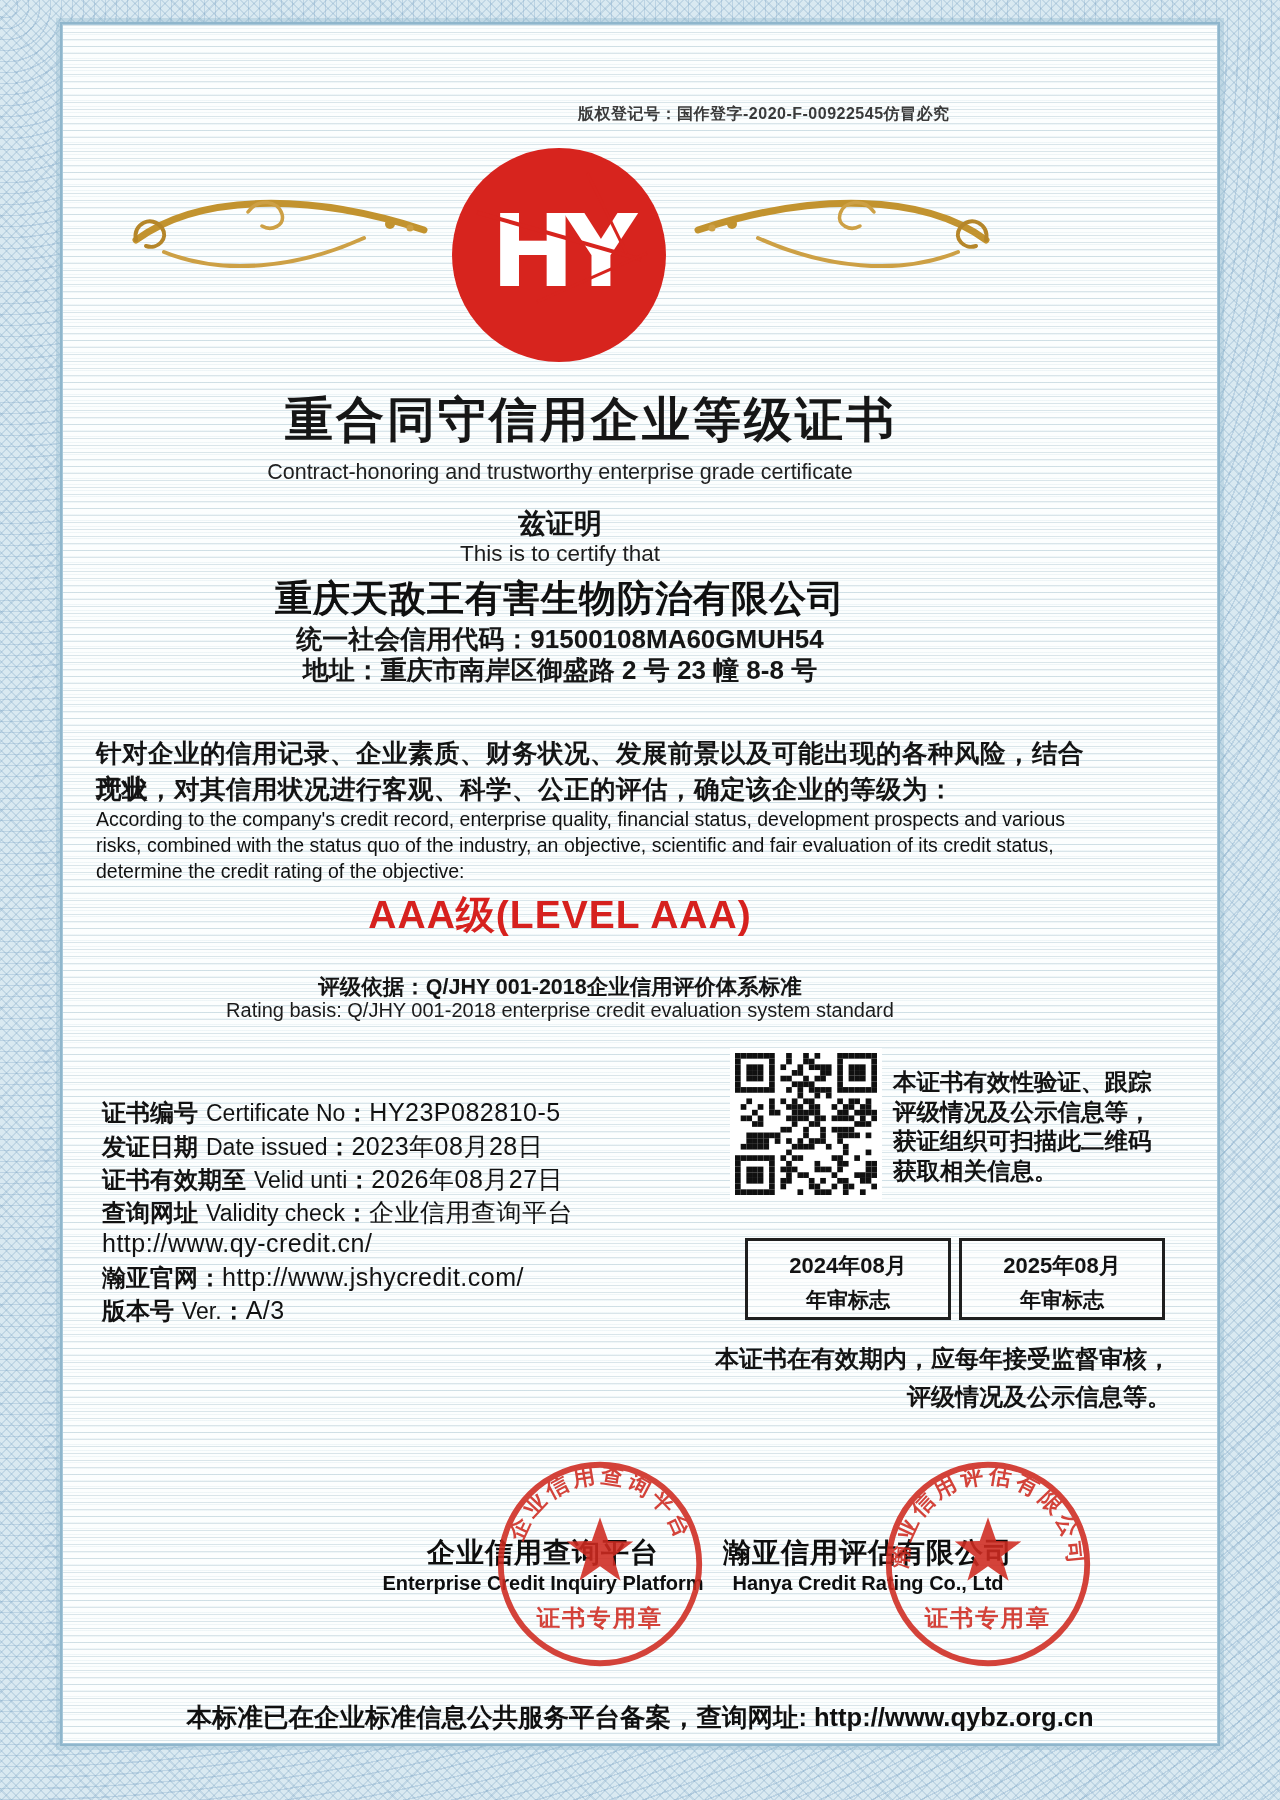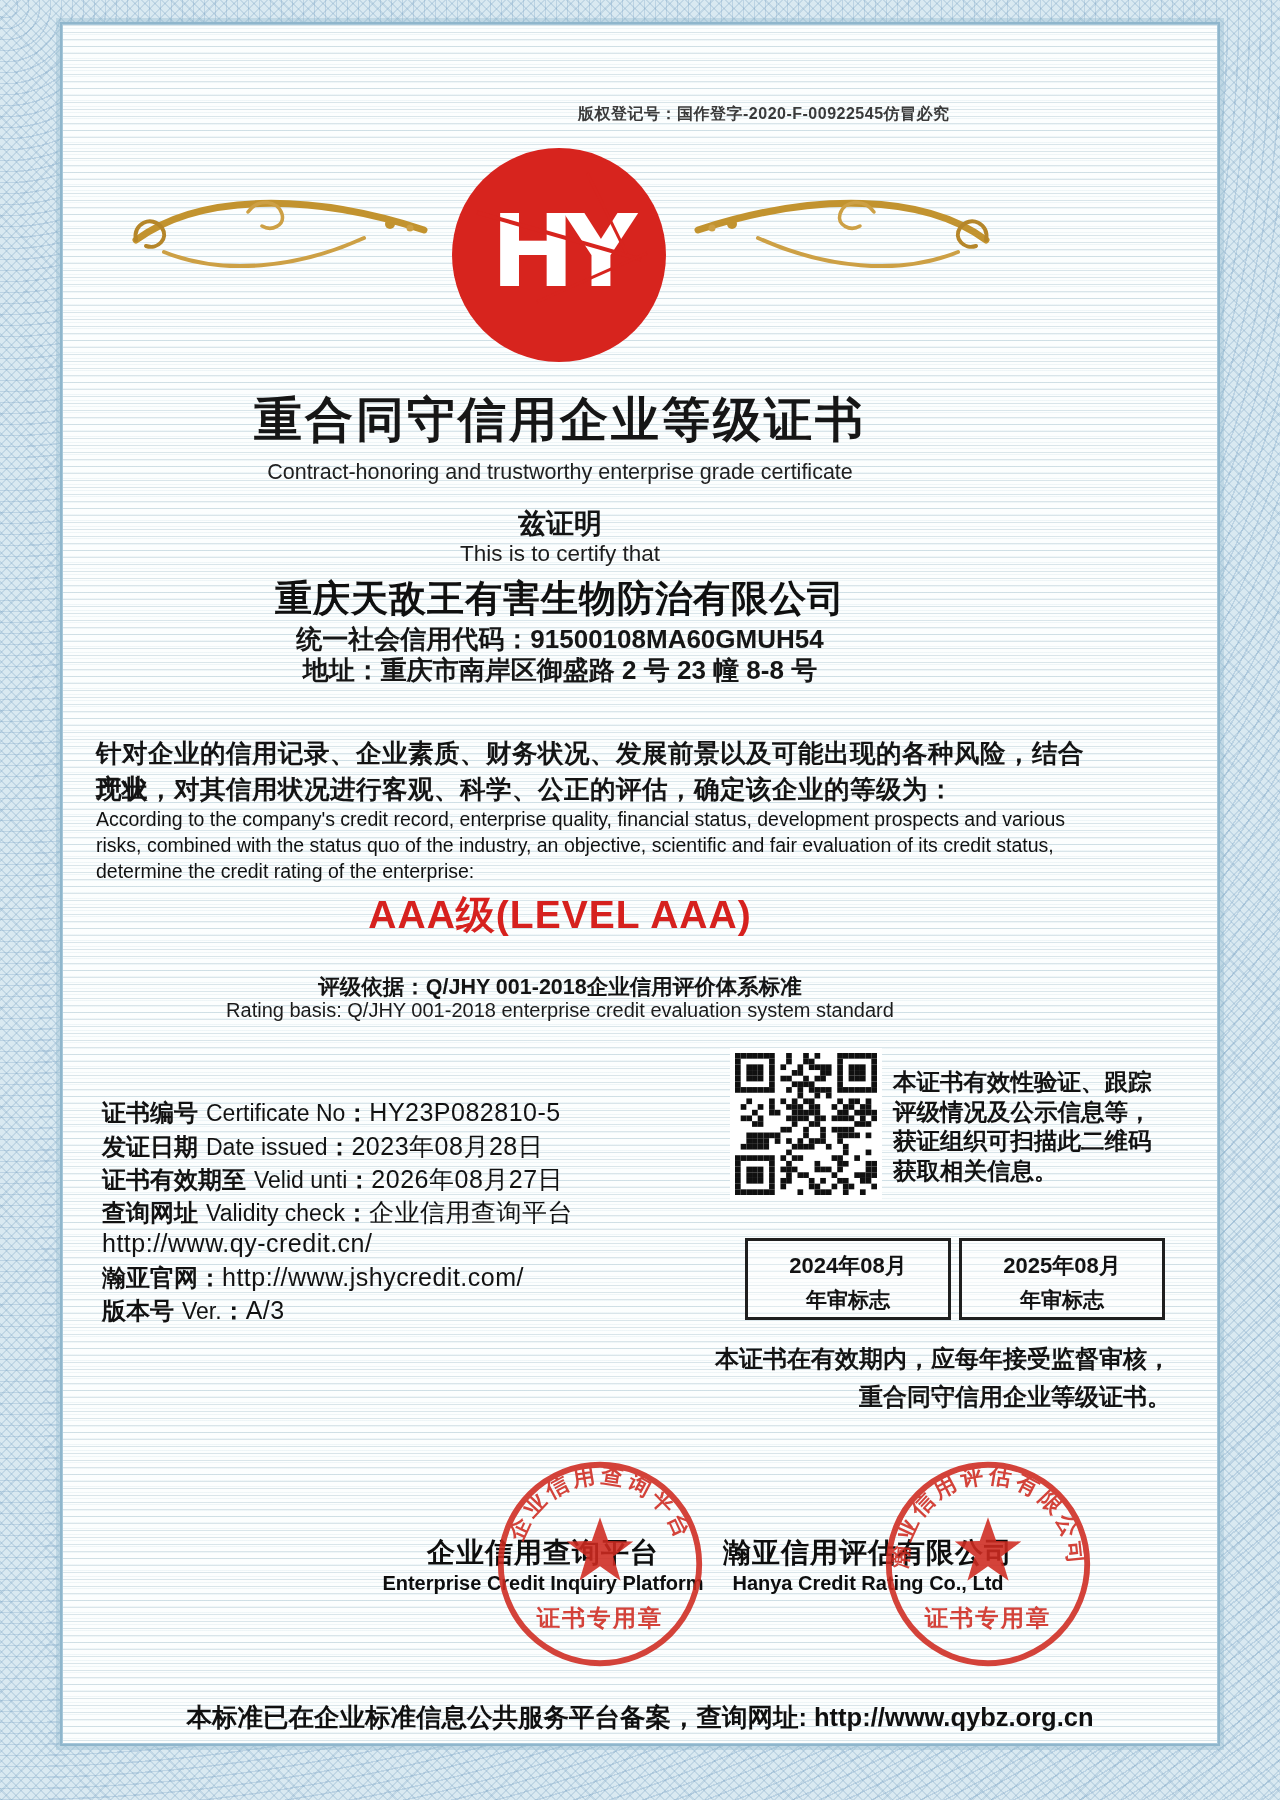--- a/index.html
+++ b/index.html
@@ -28,21 +28,21 @@
         display:flex;align-items:center;justify-content:center;}
   .logo-text{color:#fff;font-weight:bold;font-size:100px;letter-spacing:-10px;font-family:"DejaVu Sans",sans-serif;
              transform:translateY(-4px);}
   .crack{position:absolute;background:#d7241e;}
   .crack1{width:170px;height:4px;top:86px;left:22px;transform:rotate(16deg);}
   .crack2{width:120px;height:3px;top:128px;left:80px;transform:rotate(-24deg);}
   .crack3{width:90px;height:3px;top:64px;left:110px;transform:rotate(64deg);}
   .flourish{top:178px;width:302px;height:106px;}
   .flourish.left{left:128px;}
   .flourish.right{left:692px;transform:scaleX(-1);}
-  .title{top:388px;font-size:48px;font-weight:700;letter-spacing:3px;color:#161616;}
+  .title{top:388px;font-size:48px;font-weight:700;letter-spacing:3px;color:#161616;padding-left:31px;}
   .subtitle{top:460px;font-size:21.5px;font-weight:500;color:#202020;}
   .certify-cn{top:505px;font-size:28px;font-weight:600;color:#141414;}
   .certify-en{top:541px;font-size:22.5px;color:#1c1c1c;}
   .company{top:574px;font-size:37px;font-weight:800;letter-spacing:1px;color:#101010;}
   .info-line{font-size:26px;font-weight:600;color:#161616;}
   .credit{top:622px;}
   .address{top:653px;}
   .para-cn{left:96px;width:1000px;font-size:25.5px;font-weight:600;color:#141414;letter-spacing:.5px;}
   .pcn1{top:736px;} .pcn2{top:772px;}
   .para-en{left:96px;width:1000px;font-size:19.5px;color:#111;}
@@ -115,21 +115,21 @@
   <div class="abs ctr certify-en">This is to certify that</div>
 
   <div class="abs ctr company">重庆天敌王有害生物防治有限公司</div>
   <div class="abs ctr info-line credit">统一社会信用代码：91500108MA60GMUH54</div>
   <div class="abs ctr info-line address">地址：重庆市南岸区御盛路 2 号 23 幢 8-8 号</div>
 
   <div class="abs para-cn pcn1">针对企业的信用记录、企业素质、财务状况、发展前景以及可能出现的各种风险，结合产业</div>
   <div class="abs para-cn pcn2">现状，对其信用状况进行客观、科学、公正的评估，确定该企业的等级为：</div>
   <div class="abs para-en pen1">According to the company's credit record, enterprise quality, financial status, development prospects and various</div>
   <div class="abs para-en pen2">risks, combined with the status quo of the industry, an objective, scientific and fair evaluation of its credit status,</div>
-  <div class="abs para-en pen3">determine the credit rating of the enterprise:</div>
+  <div class="abs para-en pen3">determine the credit rating of the objective:</div>
 
   <div class="abs ctr level" style="color:#d6211e;">AAA级(LEVEL AAA)</div>
   <div class="abs ctr basis-cn">评级依据：Q/JHY 001-2018企业信用评价体系标准</div>
   <div class="abs ctr basis-en">Rating basis: Q/JHY 001-2018 enterprise credit evaluation system standard</div>
 
   <div class="abs detail-line" style="top:1097px;">
     <span class="d-cn">证书编号</span><span class="d-en">Certificate No</span><span class="d-sep">：</span><span class="d-val">HY23P082810-5</span>
   </div>
   <div class="abs detail-line" style="top:1130px;">
     <span class="d-cn">发证日期</span><span class="d-en">Date issued</span><span class="d-sep">：</span><span class="d-val">2023年08月28日</span>
@@ -454,21 +454,21 @@
     <div class="rb-line1">2024年08月</div>
     <div class="rb-line2">年审标志</div>
   </div>
   <div class="abs review-box rb2">
     <div class="rb-line1">2025年08月</div>
     <div class="rb-line2">年审标志</div>
   </div>
 
   <div class="abs note">
     <div class="note-line">本证书在有效期内，应每年接受监督审核，</div>
-    <div class="note-line">重合同守信用企业等级证书。</div>
+    <div class="note-line">评级情况及公示信息等。</div>
   </div>
 
   <div class="abs org orgL org-cn">企业信用查询平台</div>
   <div class="abs org orgL org-en">Enterprise Credit Inquiry Platform</div>
   <div class="abs org orgR org-cn">瀚亚信用评估有限公司</div>
   <div class="abs org orgR org-en">Hanya Credit Rating Co., Ltd</div>
 
   <svg class="abs seal sealL" viewBox="-110 -110 220 220">
     <circle r="102" fill="none" stroke="#cf2a20" stroke-width="6"></circle>
     <defs>

